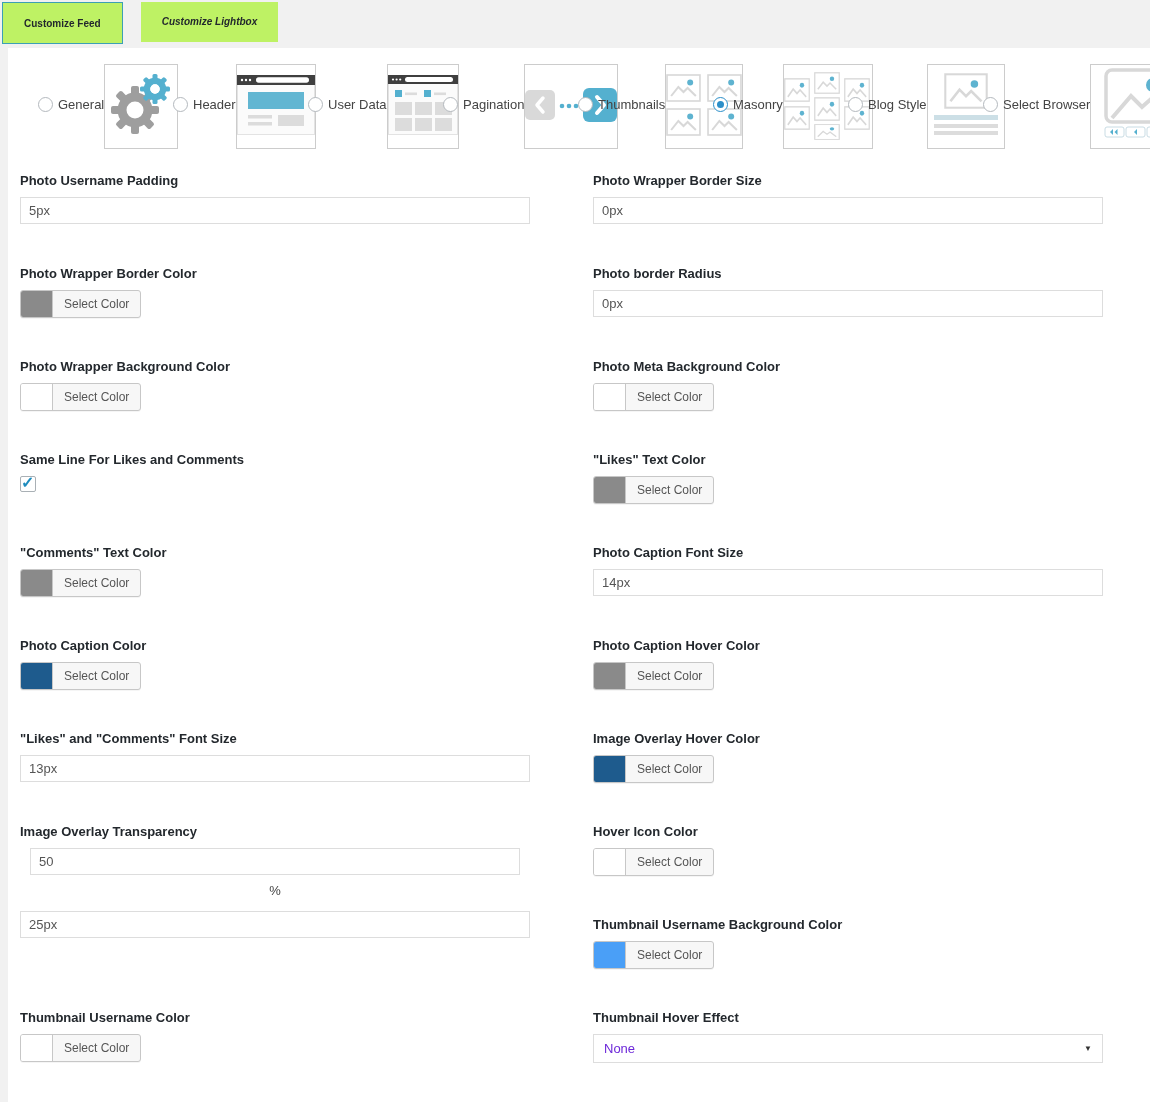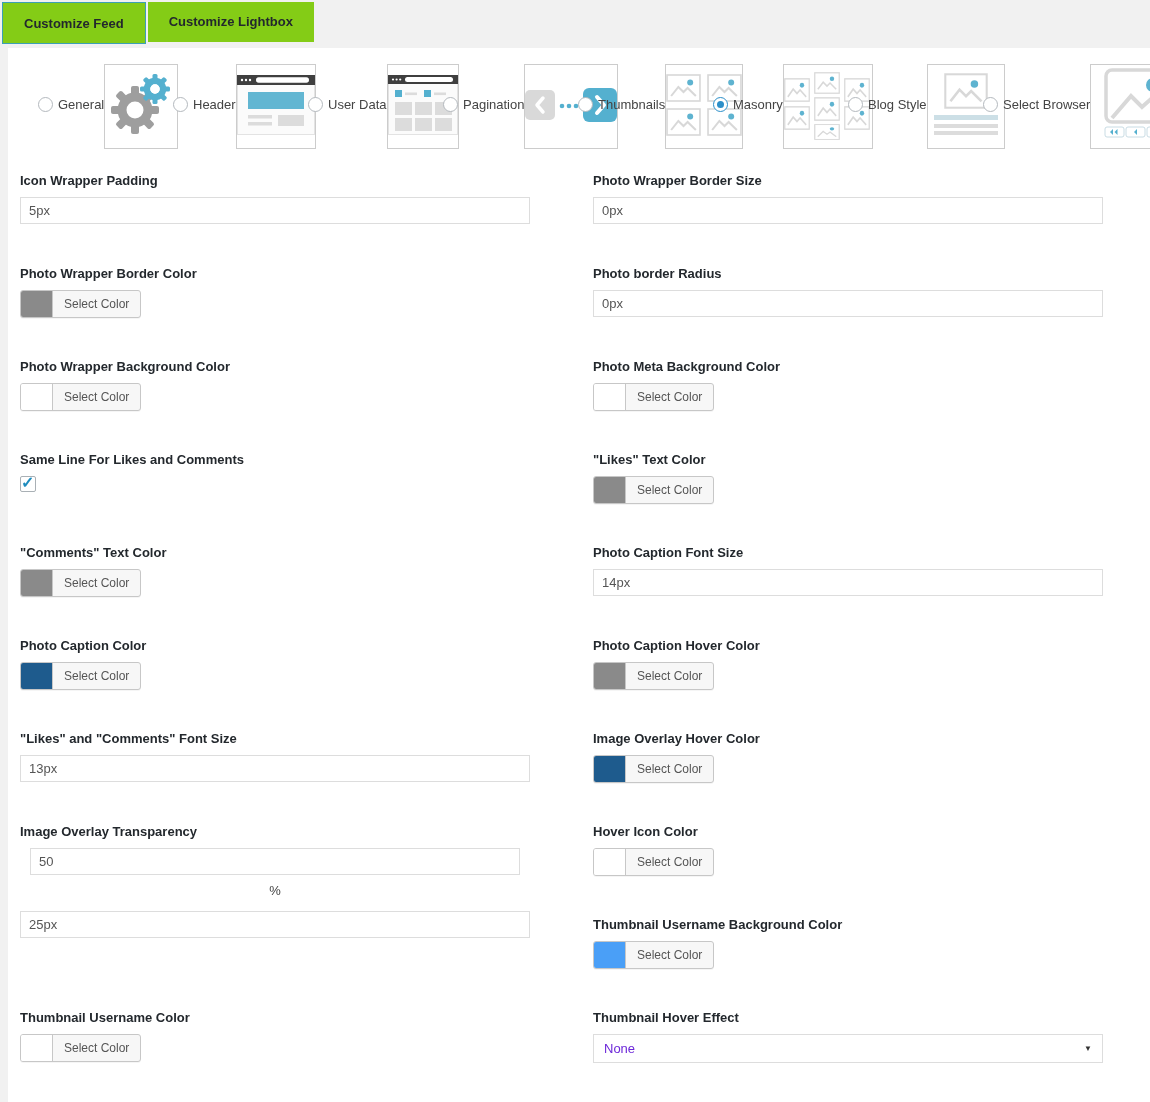--- a/index.html
+++ b/index.html
@@ -6,25 +6,25 @@
   html,body { margin:0; padding:0; }
   body {
     width:1150px; height:1102px; overflow:hidden;
     background:#f1f1f1;
     font-family:"Liberation Sans", sans-serif;
     font-size:13px; color:#444;
   }
   
   .tabbar { display:flex; padding:2px 0 0 2px; height:48px; }
   .tab {
-    background:#84cc16; font-weight:bold; font-size:13px; color:#23282d;
+    background:#bef264; font-weight:bold; font-size:10px; color:#23282d;
     padding:0 21px; height:42px; line-height:42px; cursor:pointer;
   }
   .tab.active { border:1px solid #3ca0b4; }
-  .tab + .tab { margin-left:2px; height:40px; line-height:40px; }
+  .tab + .tab { margin-left:18px; height:40px; line-height:40px;font-style:italic; }
   
   .panel {
     margin-left:8px; width:1142px; background:#fff;
     min-height:1040px; padding:16px 47px 10px 12px;
   }
   
   .options { display:flex; gap:20px; padding-left:18px; margin-bottom:18px; }
   .option { width:115px; display:flex; flex-direction:row; align-items:center; }
   .option-head { display:flex; align-items:center; gap:5px; height:20px; margin-bottom:5px; cursor:pointer; }
   .radio {
@@ -299,21 +299,21 @@
           </svg>
         </span>
       </div>
     </div>
 
   </div>
 
   <div class="fields">
 
     <div class="cell">
-      <label class="field-label">Icon Wrapper Padding</label>
+      <label class="field-label">Photo Username Padding</label>
       <input class="text-input" type="text" value="5px" style="">
     </div>
 
     <div class="cell">
       <label class="field-label">Photo Wrapper Border Size</label>
       <input class="text-input" type="text" value="0px" style="">
     </div>
 
     <div class="cell">
       <label class="field-label">Photo Wrapper Border Color</label>

